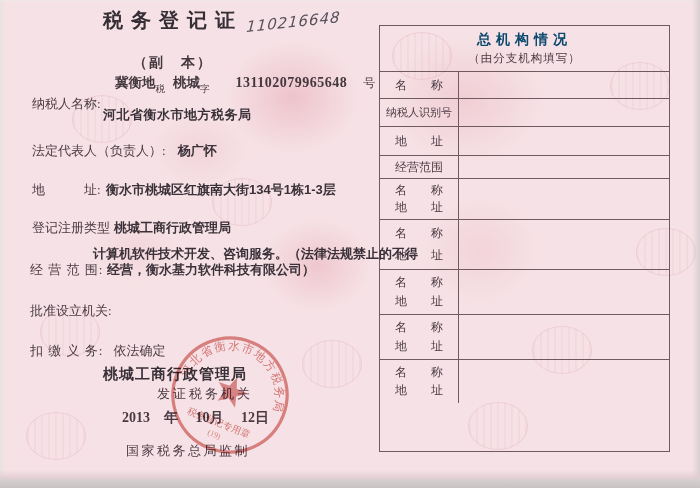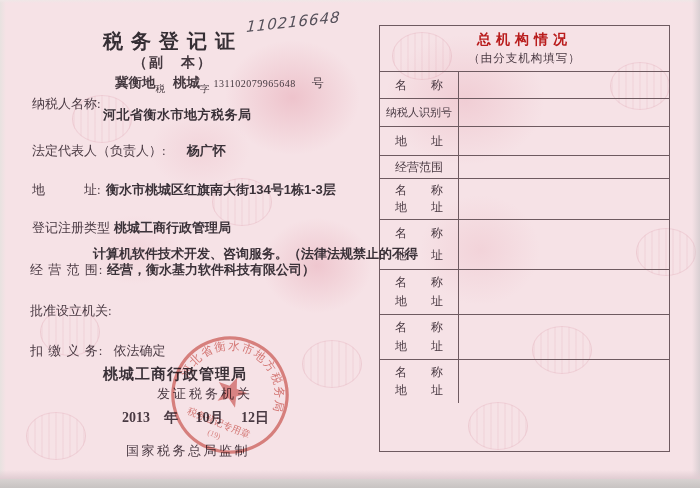--- a/index.html
+++ b/index.html
@@ -17,37 +17,37 @@
   .wm{position:absolute;width:58px;height:46px;border-radius:50%;
       border:1.5px solid rgba(219,154,168,.45);
       background:repeating-linear-gradient(90deg,rgba(219,154,168,.20) 0 2px,rgba(0,0,0,0) 2px 7px);
       opacity:.55;}
   
   .stain{position:absolute;border-radius:50%;}
   
   .abs{position:absolute;white-space:nowrap;}
   .lab{font-size:13px;color:#4a3a43;}
   .val{font-family:"Liberation Sans","DejaVu Sans",sans-serif;font-weight:700;font-size:13px;color:#3a3138;}
-  .title{left:58px;top:28px;width:230px;text-align:center;font-size:20px;font-weight:700;letter-spacing:8px;color:#352e34;}
+  .title{left:58px;top:7px;width:230px;text-align:center;font-size:20px;font-weight:700;letter-spacing:8px;color:#352e34;}
   .handwritten{left:246px;top:13px;font-family:"DejaVu Sans",sans-serif;font-style:italic;font-size:15px;
                color:#55505a;transform:rotate(-6deg) skewX(-10deg);letter-spacing:1px;}
   .subtitle{left:58px;top:54px;width:230px;text-align:center;font-size:14px;font-weight:700;letter-spacing:2px;}
   .certline{left:115px;top:74px;font-size:13.5px;font-weight:700;}
   .certline .sub{font-size:9.5px;position:relative;top:5px;font-weight:400;}
-  .certline .num{font-weight:400;font-size:10px;letter-spacing:.5px;margin-left:4px;}
+  .certline .num{font-weight:700;font-size:14px;letter-spacing:.5px;margin-left:26px;}
   .certline .unit{font-weight:400;font-size:12px;margin-left:16px;}
   .scope1{z-index:6;}
   .seal{position:absolute;left:165px;top:330px;z-index:8;mix-blend-mode:multiply;
         transform:rotate(22deg);opacity:.85;}
   
   .rtable{position:absolute;left:379px;top:25px;width:291px;height:427px;
           border:1px solid #6e5a60;box-sizing:border-box;z-index:4;}
   .t-head{box-sizing:border-box;border-bottom:1px solid #6e5a60;display:flex;flex-direction:column;
           align-items:center;justify-content:center;}
-  .t-title{font-size:14px;font-weight:700;letter-spacing:5px;color:#b91c1c;}
+  .t-title{font-size:14px;font-weight:700;letter-spacing:5px;color:#0c4a6e;}
   .t-sub{font-size:11.5px;letter-spacing:1px;color:#4a3a43;margin-top:2px;}
   .t-row{box-sizing:border-box;border-bottom:1px solid #6e5a60;display:flex;}
   .t-row:last-child,.t-pair:last-child{border-bottom:none;}
   .t-label{width:79px;box-sizing:border-box;border-right:1px solid #6e5a60;display:flex;
            align-items:center;justify-content:center;font-size:12px;color:#4a3a43;}
   .t-label.small{font-size:11px;letter-spacing:0;}
   .t-value{flex:1;}
   .t-pair{box-sizing:border-box;border-bottom:1px solid #6e5a60;display:flex;}
   .t-plabels{width:79px;box-sizing:border-box;border-right:1px solid #6e5a60;display:flex;flex-direction:column;
              align-items:center;justify-content:space-around;font-size:12px;color:#4a3a43;padding:3px 0;}
@@ -81,21 +81,21 @@
 
   <div class="abs certline">
     <span>冀衡地</span><span class="sub">税</span><span style="display:inline-block;width:8px"></span><span>桃城</span><span class="sub">字</span><span class="num">131102079965648</span><span class="unit">号</span>
   </div>
 
   <div class="abs lab" style="left:32px;top:95px">纳税人名称:</div>
   <div class="abs val" style="left:103px;top:106px;letter-spacing:.5px">河北省衡水市地方税务局</div>
 
   <div class="abs" style="left:32px;top:141px">
     <span class="lab">法定代表人（负责人）:</span>
-    <span class="val" style="margin-left:17px">杨广怀</span>
+    <span class="val" style="margin-left:8px">杨广怀</span>
   </div>
 
   <div class="abs lab" style="left:32px;top:181px">地　　　址:</div>
   <div class="abs val" style="left:106px;top:181px">衡水市桃城区红旗南大街134号1栋1-3层</div>
 
   <div class="abs" style="left:32px;top:218px">
     <span class="lab">登记注册类型</span>
     <span class="val">桃城工商行政管理局</span>
   </div>
 

